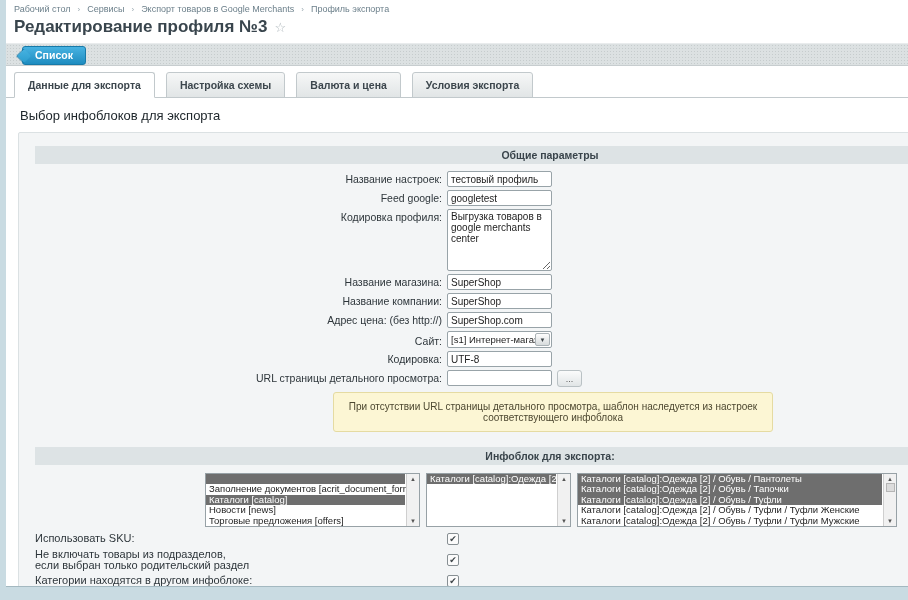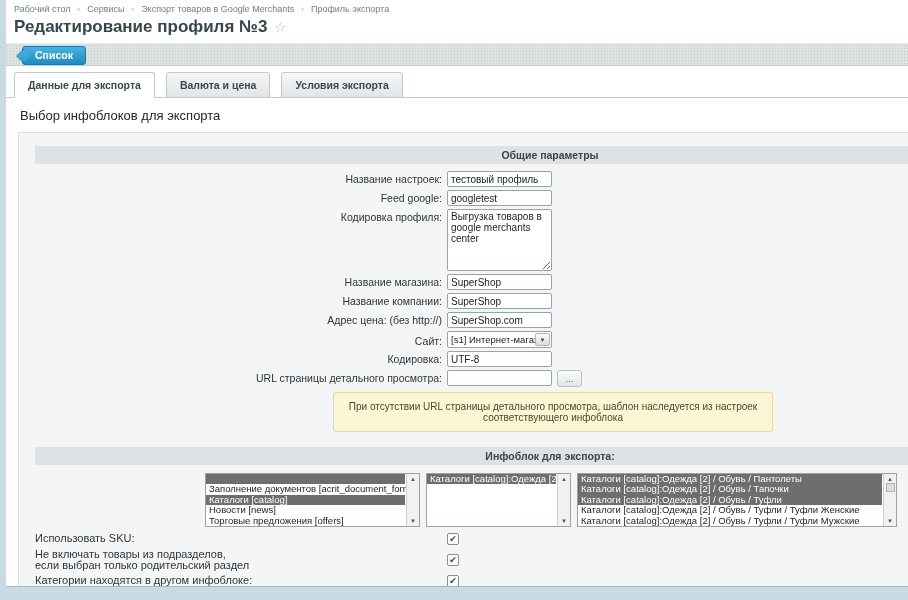--- a/index.html
+++ b/index.html
@@ -103,20 +103,21 @@
     <span class="page-title">Редактирование профиля №3</span>
     <span class="fav-star">☆</span>
   </div>
 
   <div class="toolbar">
     <button class="list-btn">Список</button>
   </div>
 
   <div class="tabs">
     <div class="tab active">Данные для экспорта</div>
+    <div class="tab">Настройка схемы</div>
     <div class="tab">Валюта и цена</div>
     <div class="tab">Условия экспорта</div>
   </div>
 
   <div class="section-heading">Выбор инфоблоков для экспорта</div>
 
   <div class="panel">
 
     <div class="bar">Общие параметры</div>
 

